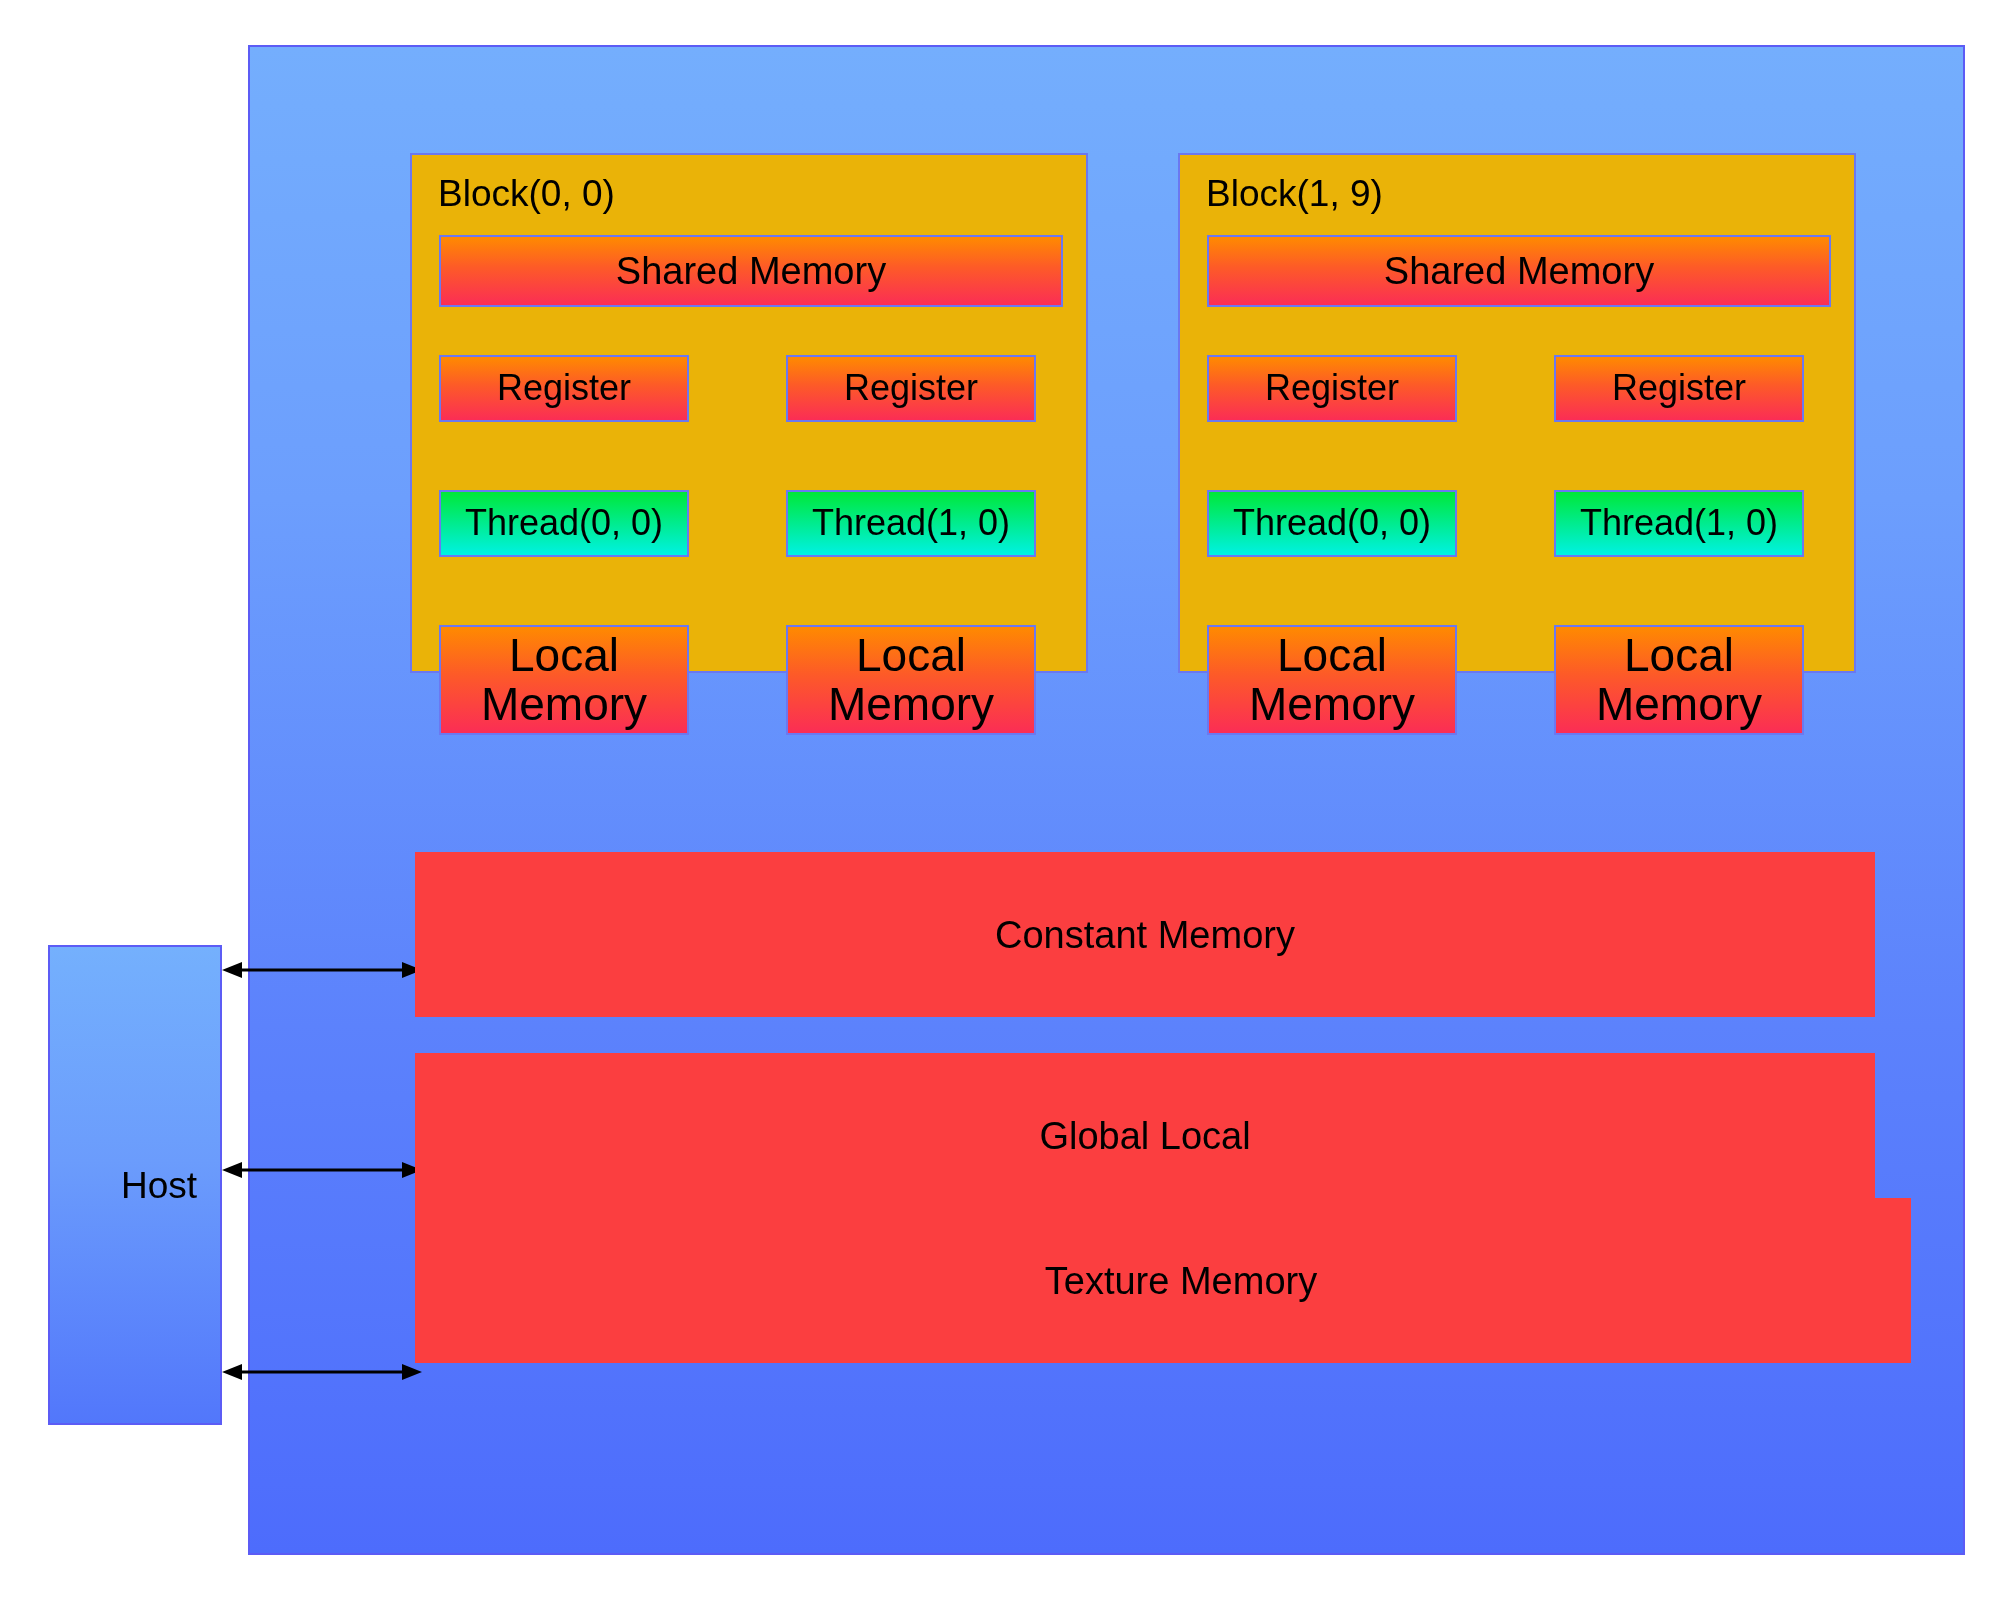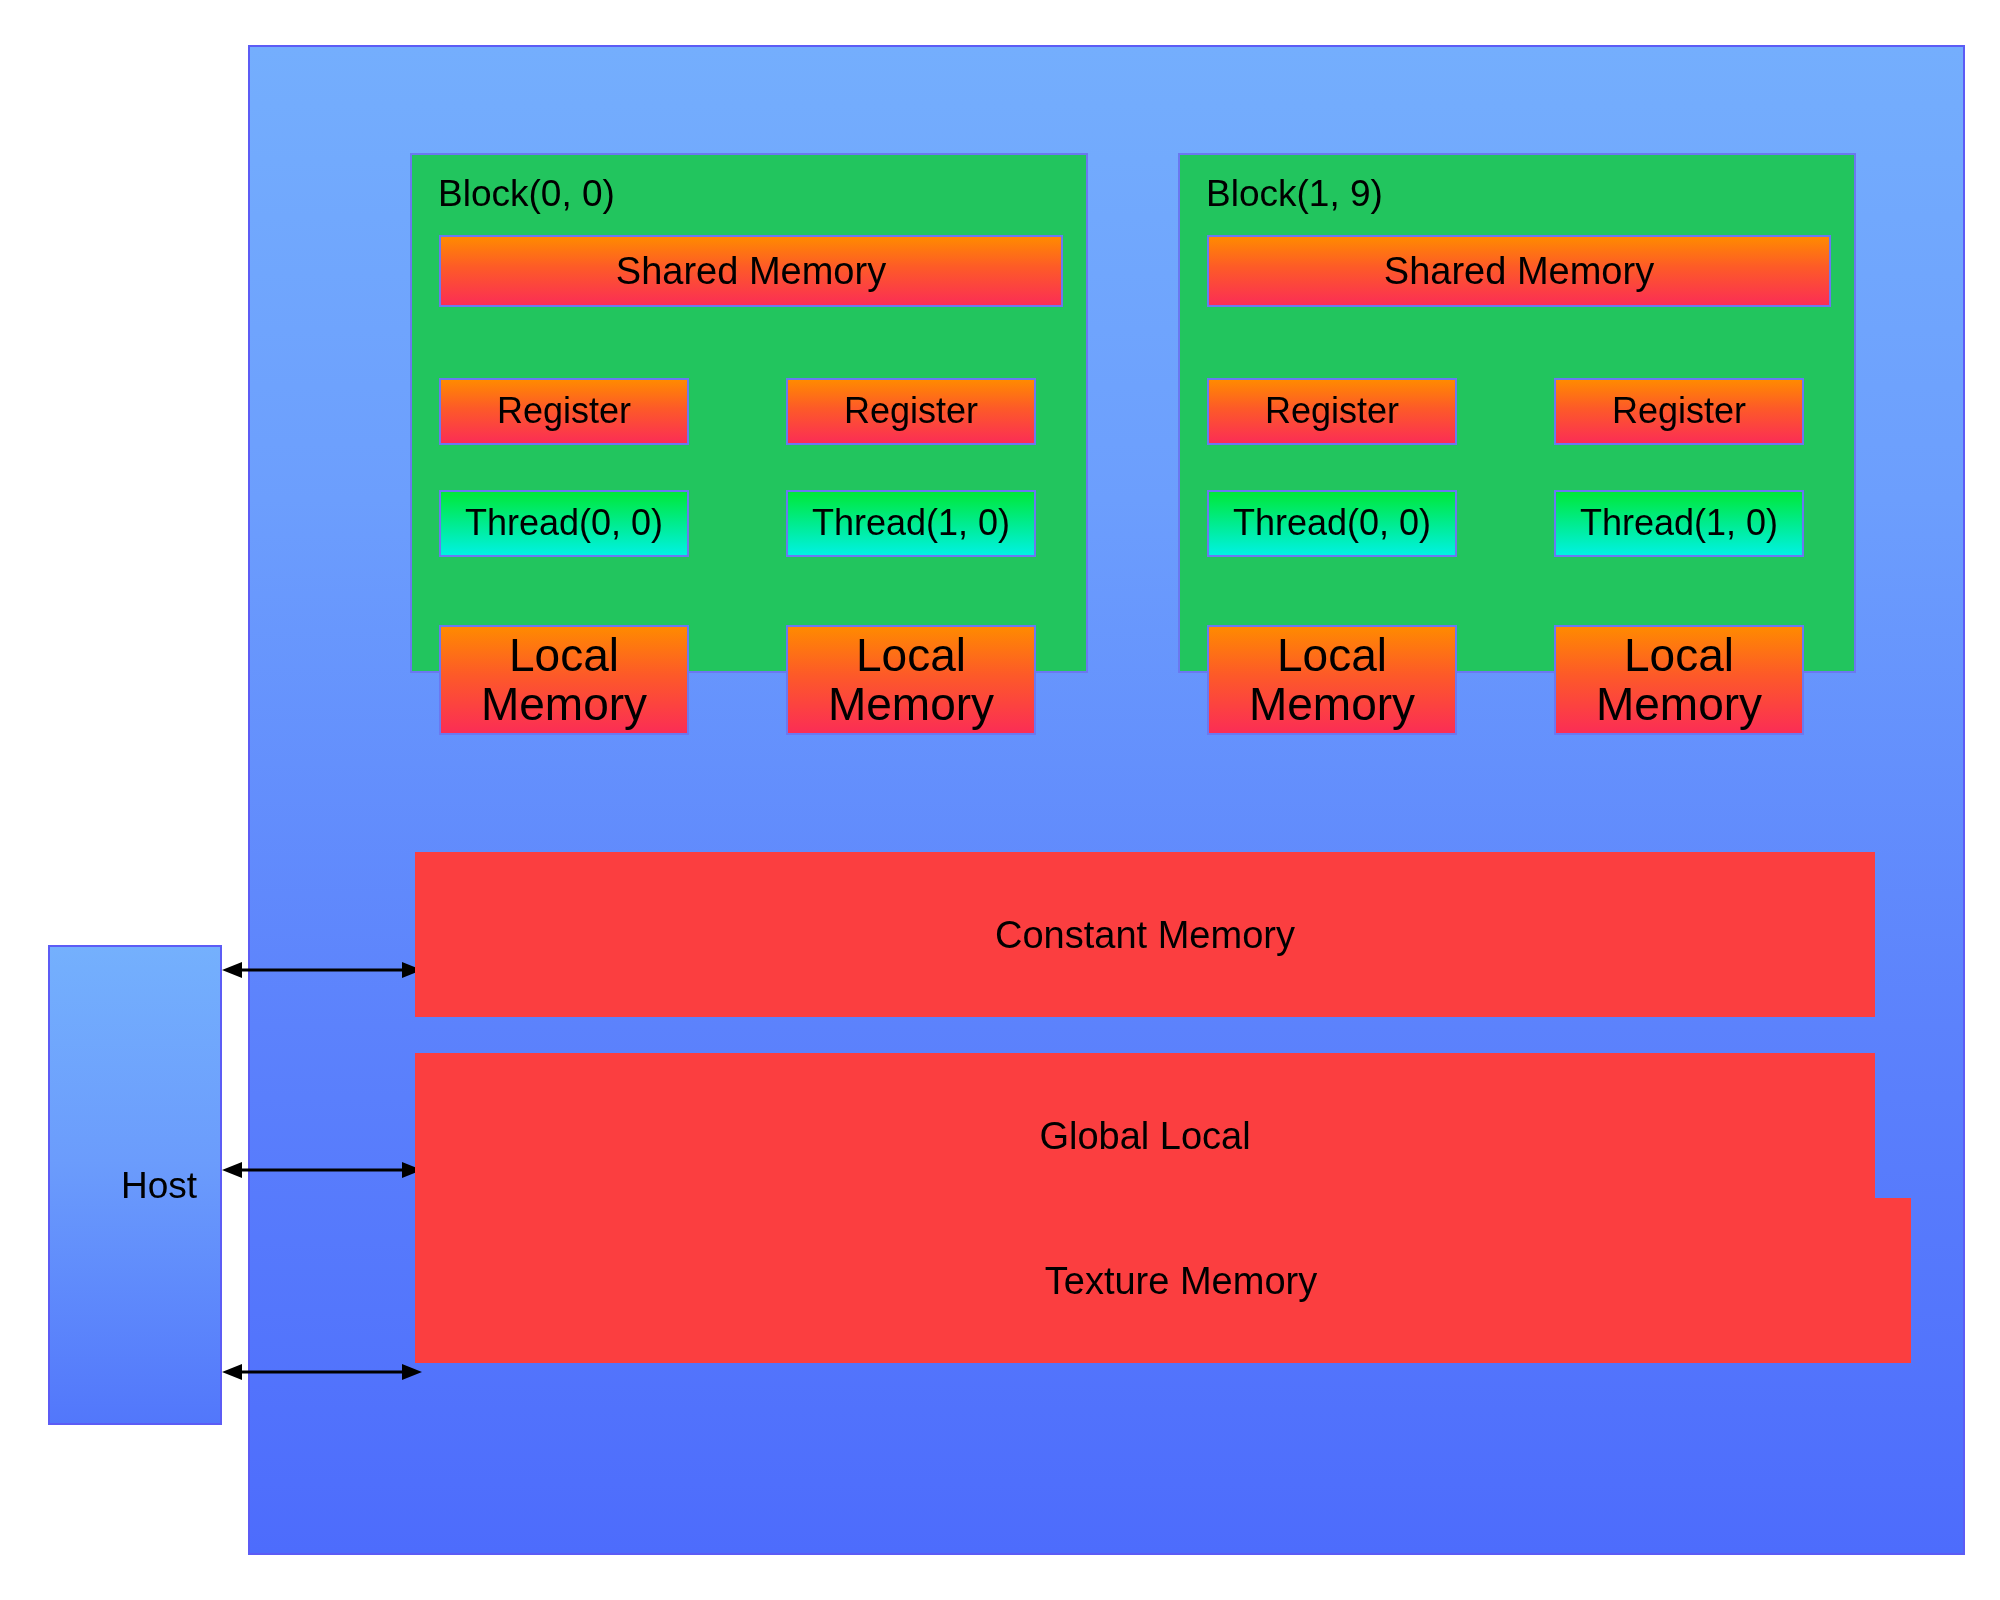--- a/index.html
+++ b/index.html
@@ -55,21 +55,21 @@
   }
   .arrow svg { display: block; overflow: visible; }
 
   
   .block {
     position: absolute;
     top: 153px;
     width: 678px;
     height: 520px;
     box-sizing: border-box;
-    background: #22c55e;
+    background: #eab308;
     border: 2px solid #6b78f0;
   }
   #block-0 { left: 410px; }
   #block-1 { left: 1178px; }
 
   .block-title {
     position: absolute;
     left: 26px;
     top: 20px;
     font-size: 37px;
@@ -104,21 +104,20 @@
     top: 80px;
     width: 624px;
     height: 72px;
     font-size: 38px;
   }
   .register {
     top: 200px;
     width: 250px;
     height: 67px;
     font-size: 36px;
-    margin-top: 23px;
   }
   .thread {
     top: 335px;
     width: 250px;
     height: 67px;
     font-size: 36px;
   }
   .localmem {
     top: 470px;
     width: 250px;

